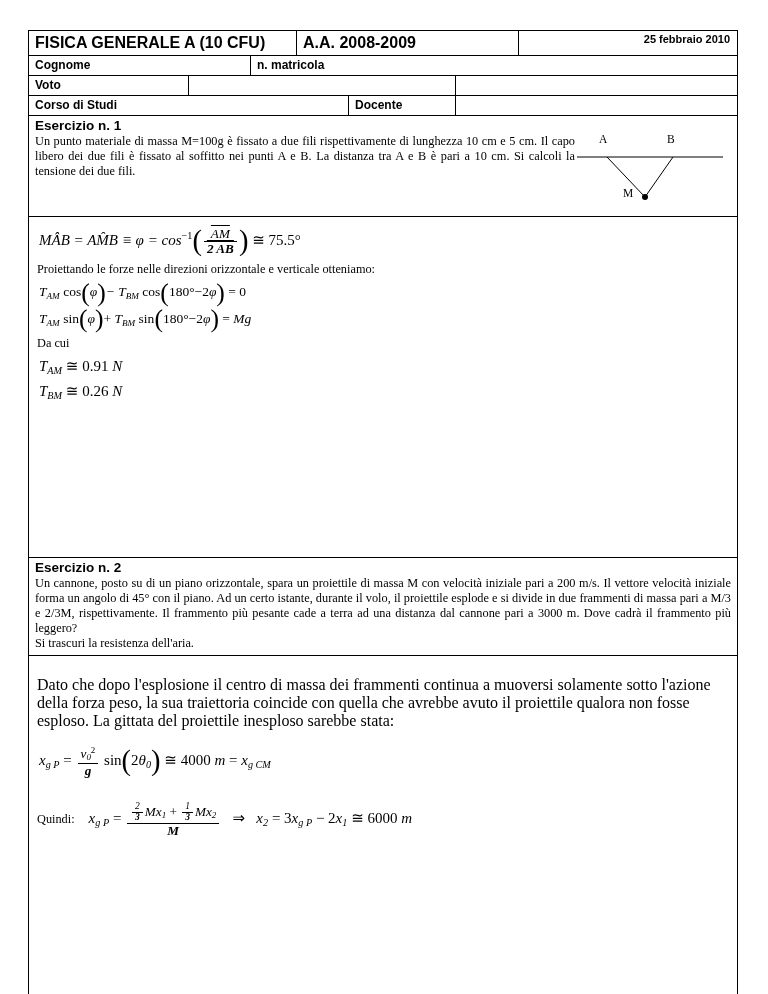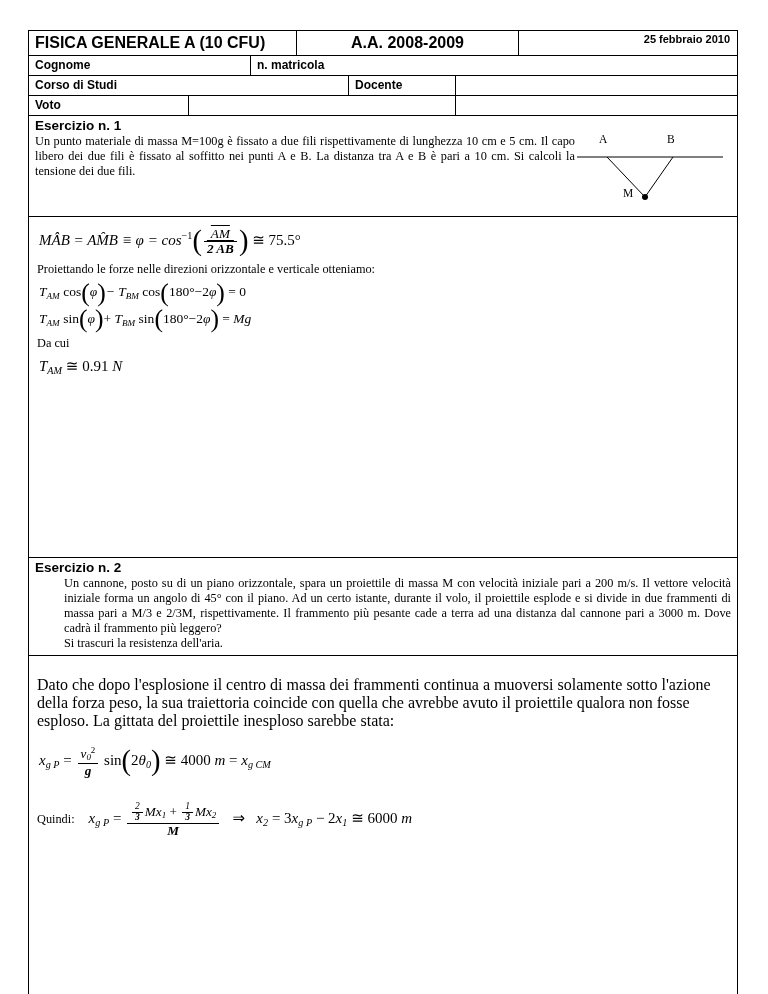--- a/index.html
+++ b/index.html
@@ -38,21 +38,21 @@
     font-weight: bold;
     font-size: 12px;
     line-height: 1.25;
     box-sizing: border-box;
     border-right: 1.5px solid #000;
     white-space: nowrap;
     overflow: hidden;
   }
   .cell:last-child { border-right: none; }
   .r1 .c1 { width: 268px; font-size: 16px; }
-  .r1 .c2 { width: 222px; font-size: 16px; text-align: center; }
+  .r1 .c2 { width: 222px; font-size: 16px; }
   .r1 .c3 { width: 217px; font-size: 11px; text-align: right; }
   .r2 .c1 { width: 222px; }
   .r2 .c2 { width: 205px; }
   .r2 .c3 { width: 280px; }
   .r3 .c1 { width: 320px; }
   .r3 .c2 { width: 107px; }
   .r3 .c3 { width: 280px; }
   .r4 .c1 { width: 160px; }
   .r4 .c2 { width: 267px; }
   .r4 .c3 { width: 280px; }
@@ -146,48 +146,48 @@
     display: inline-block;
     font-size: 1.9em;
     font-style: normal;
     vertical-align: middle;
     line-height: 0.8;
     font-family: "Liberation Serif", serif;
   }
   .ovl { text-decoration: overline; }
   .math-small { font-size: 13.5px; }
 
-  .ex2-wrap { min-height: 62px; margin-left: 29px; }
+  .ex2-wrap { min-height: 62px; }
   .sol2 { padding: 4px 8px 6px 8px; min-height: 250px; }
   .bottom-fill { min-height: 200px; }
   .inline-lbl { font-style: normal; font-size: 12.3px; }
 </style>
 </head>
 <body>
 
 <div class="page">
   <div class="sheet">
 
     <div class="hdr-row r1">
       <div class="cell c1">FISICA GENERALE A (10 CFU)</div>
       <div class="cell c2">A.A. 2008-2009</div>
       <div class="cell c3">25 febbraio 2010</div>
     </div>
     <div class="hdr-row r2">
       <div class="cell c1">Cognome</div>
       <div class="cell c3">n. matricola</div>
     </div>
+    <div class="hdr-row r4">
+      <div class="cell c1">Voto</div>
+      <div class="cell c2"></div>
+      <div class="cell c3"></div>
+    </div>
     <div class="hdr-row r3">
       <div class="cell c1">Corso di Studi</div>
       <div class="cell c2">Docente</div>
-      <div class="cell c3"></div>
-    </div>
-    <div class="hdr-row r4">
-      <div class="cell c1">Voto</div>
-      <div class="cell c2"></div>
       <div class="cell c3"></div>
     </div>
 
     <div class="ex-title">Esercizio n. 1</div>
     <div class="body-block ex1-wrap">
       <div class="body-text ex1-text">Un punto materiale di massa M=100g è fissato a due fili rispettivamente di lunghezza 10 cm e 5 cm. Il capo libero dei due fili è fissato al soffitto nei punti A e B. La distanza tra A e B è pari a 10 cm. Si calcoli la tensione dei due fili.</div>
       <div class="figure">
         <svg width="150" height="72" viewBox="0 0 150 72">
           <line x1="2" y1="22" x2="148" y2="22" stroke="#000" stroke-width="1"></line>
           <line x1="32" y1="22" x2="70" y2="62" stroke="#000" stroke-width="1"></line>
@@ -215,20 +215,23 @@
       </div>
       <div class="math math-small">
         <span>T<span class="sub">AM</span> <span class="up">sin</span><span class="paren-big">(</span>φ<span class="paren-big">)</span><span class="up">+</span> T<span class="sub">BM</span> <span class="up">sin</span><span class="paren-big">(</span><span class="up">180°−2</span>φ<span class="paren-big">)</span><span class="up"> = </span>Mg</span>
       </div>
 
       <p class="t">Da cui</p>
 
       <div class="math">
         T<span class="sub">AM</span> <span class="up">≅</span> <span class="up">0.91</span> <span>N</span>
       </div>
+      <div class="math">
+        T<span class="sub">BM</span> <span class="up">≅</span> <span class="up">0.26</span> <span>N</span>
+      </div>
     </div>
 
     <div class="sep"></div>
 
     <div class="ex-title">Esercizio n. 2</div>
     <div class="body-block ex2-wrap">
       <div class="body-text">Un cannone, posto su di un piano orizzontale, spara un proiettile di massa M con velocità iniziale pari a 200 m/s. Il vettore velocità iniziale forma un angolo di 45° con il piano. Ad un certo istante, durante il volo, il proiettile esplode e si divide in due frammenti di massa pari a M/3 e 2/3M, rispettivamente. Il frammento più pesante cade a terra ad una distanza dal cannone pari a 3000 m. Dove cadrà il frammento più leggero?</div>
       <div class="body-text">Si trascuri la resistenza dell'aria.</div>
     </div>
 

